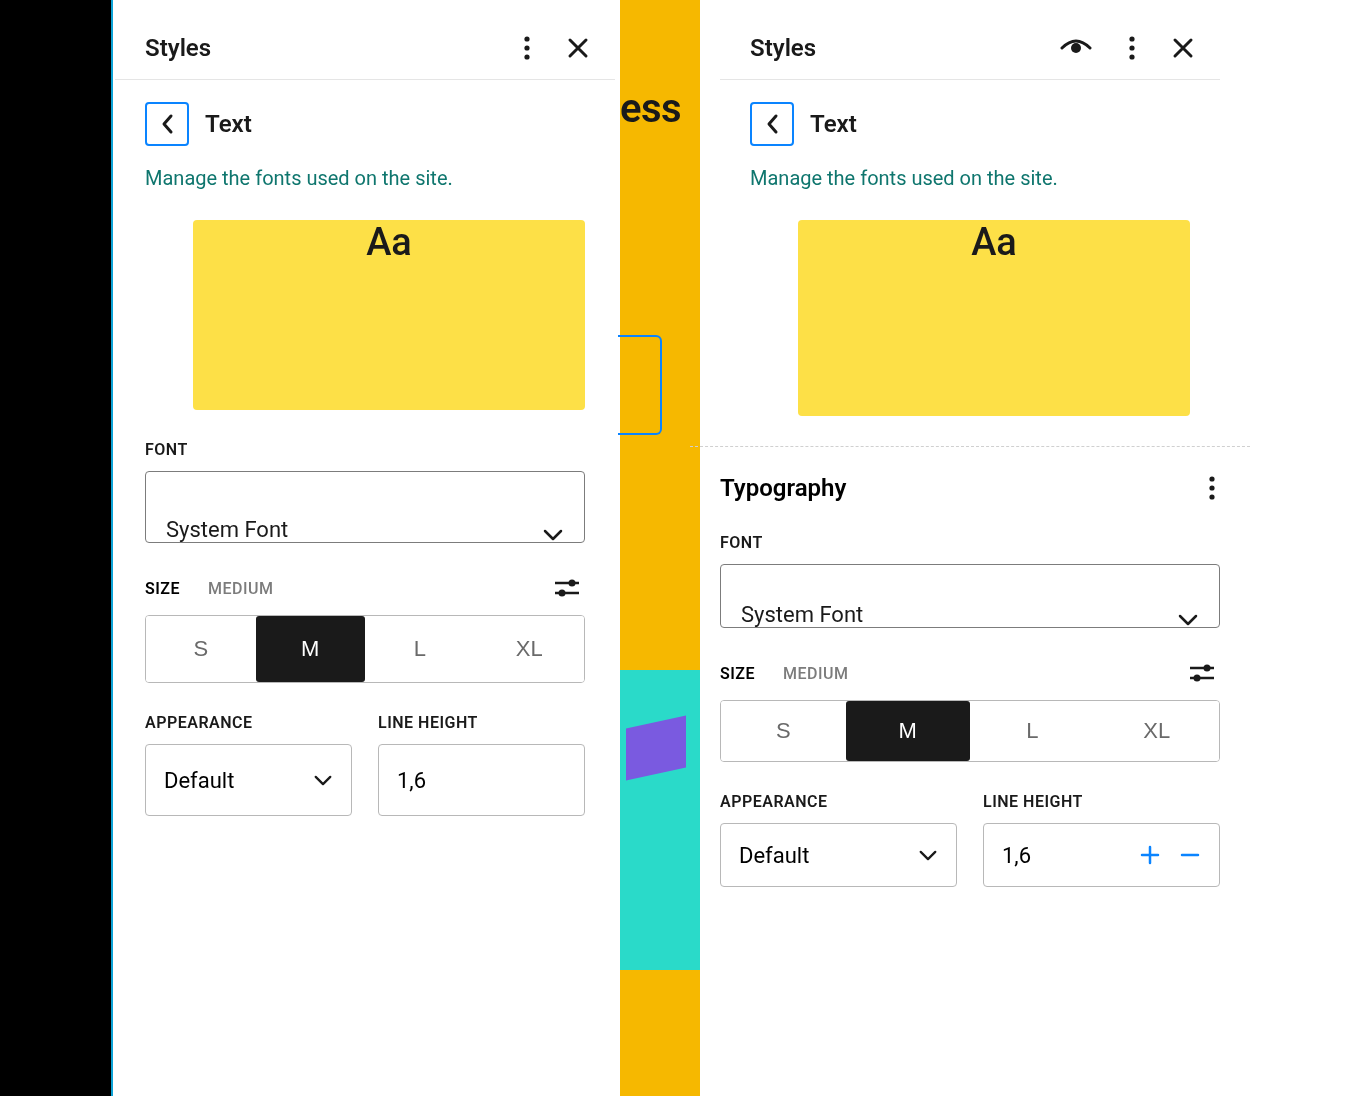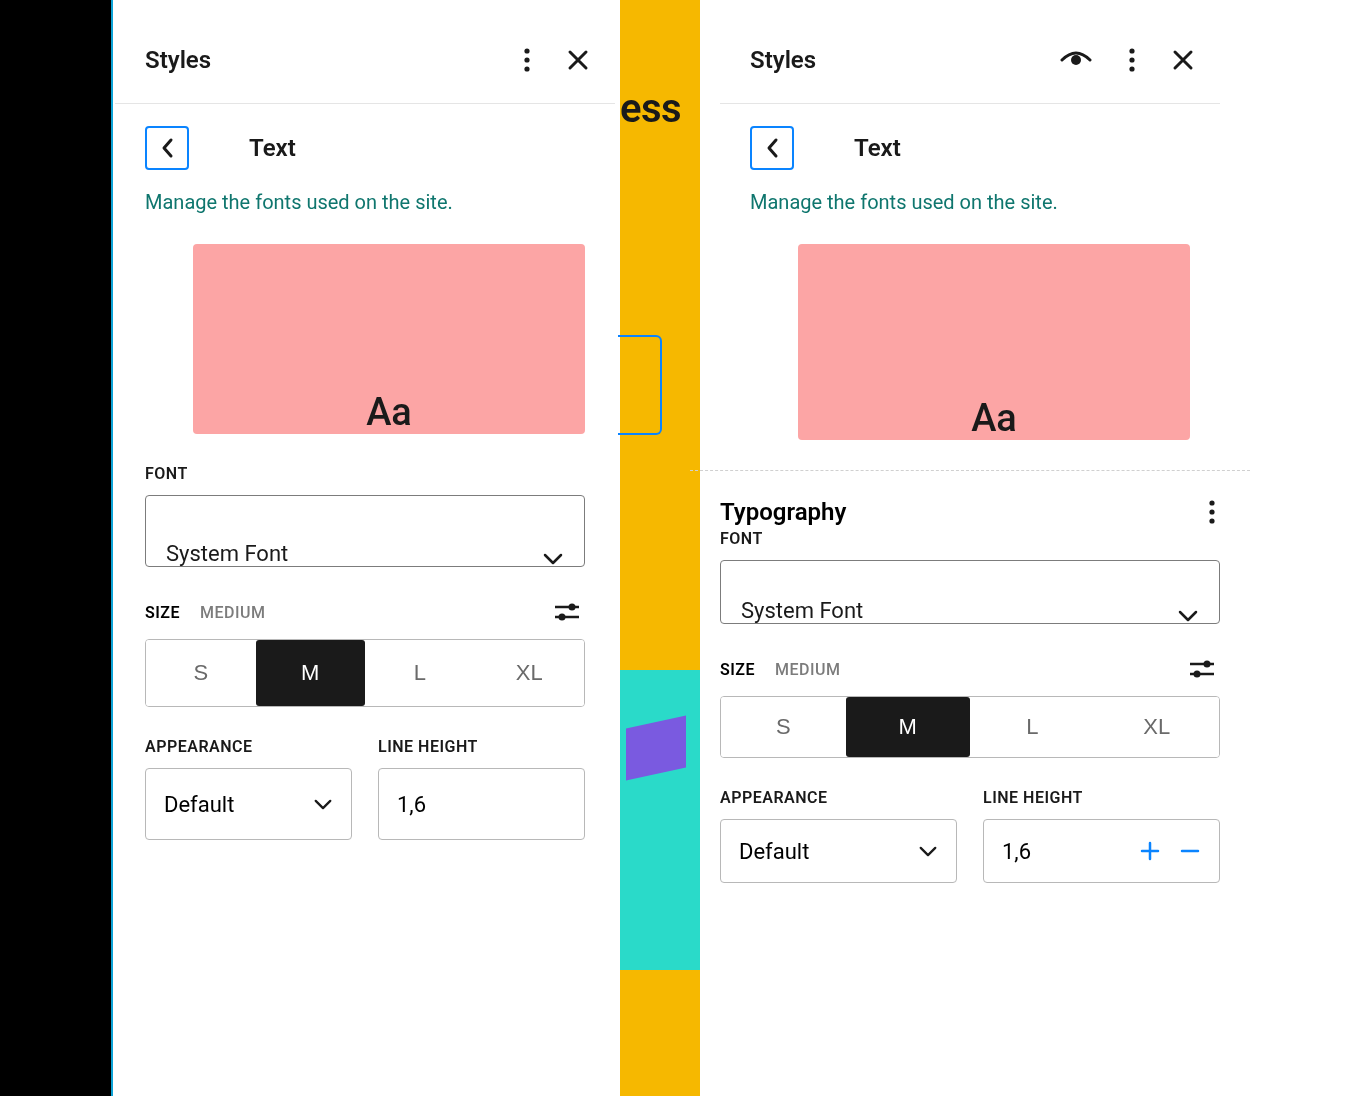--- a/index.html
+++ b/index.html
@@ -68,21 +68,21 @@
     top: 0;
     width: 500px;
     height: 100%;
     background: #fff;
   }
   .panel-left { left: 115px; }
   .panel-right { left: 720px; width: 500px; }
   .panel-header {
     display: flex;
     align-items: center;
-    height: 104px;
+    height: 80px;
     padding: 16px 22px 0 30px;
     border-bottom: 1px solid #e5e5e5;
     justify-content: space-between;
   }
   .panel-title {
     font-size: 24px;
     font-weight: 600;
     color: #1a1a1a;
   }
   .header-icons { display: flex; gap: 28px; align-items: center; }
@@ -106,50 +106,51 @@
   }
   .back-btn {
     width: 44px; height: 44px;
     border: 2px solid #0a84ff;
     border-radius: 4px;
     background: #fff;
     display: flex; align-items: center; justify-content: center;
     cursor: pointer;
   }
   .back-title {
-    font-size: 24px; font-weight: 600; color: #1a1a1a; margin-left: 44px;
+    font-size: 24px; font-weight: 600; color: #1a1a1a;
   }
   .desc {
     font-size: 20px;
     color: #0f766e;
     margin-bottom: 30px;
   }
   .preview-box {
-    background: #fca5a5;
+    background: #fde047;
     border-radius: 4px;
     display: flex;
-    align-items: flex-end;
+    align-items: flex-start;
     justify-content: center;
     font-size: 38px;
     font-weight: 500;
     color: #1a1a1a;
     margin-bottom: 30px;
     margin-left: 48px;
   }
   .pv-left { height: 190px; }
   .pv-right { height: 196px; }
   .divider-row {
     border-top: 1.5px dashed #d0d0d0;
     margin: 0 -30px;
     padding: 24px 30px 0 30px;
   }
   .typo-row {
     display: flex;
     justify-content: space-between;
     align-items: center;
+    margin-bottom: 28px;
   }
   .typo-title { font-size: 24px; font-weight: 600; }
   .label-sm {
     font-size: 16px;
     font-weight: 600;
     letter-spacing: 0.5px;
     text-transform: uppercase;
     color: #1a1a1a;
     margin-bottom: 12px;
   }
@@ -168,21 +169,21 @@
     cursor: pointer;
     margin-bottom: 30px;
   }
   .size-row {
     display: flex;
     justify-content: space-between;
     align-items: center;
     margin-bottom: 12px;
   }
   .size-label { font-size: 16px; font-weight:600; letter-spacing:0.5px; }
-  .size-value { color: #7c7c7c; font-weight: 500; margin-left: 16px;}
+  .size-value { color: #7c7c7c; font-weight: 500; margin-left: 24px;}
   .seg-group {
     display: flex;
     border: 1.5px solid #b8b8b8;
     border-radius: 4px;
     overflow: hidden;
     height: 68px;
     margin-bottom: 30px;
   }
   .seg-btn {
     flex: 1;

